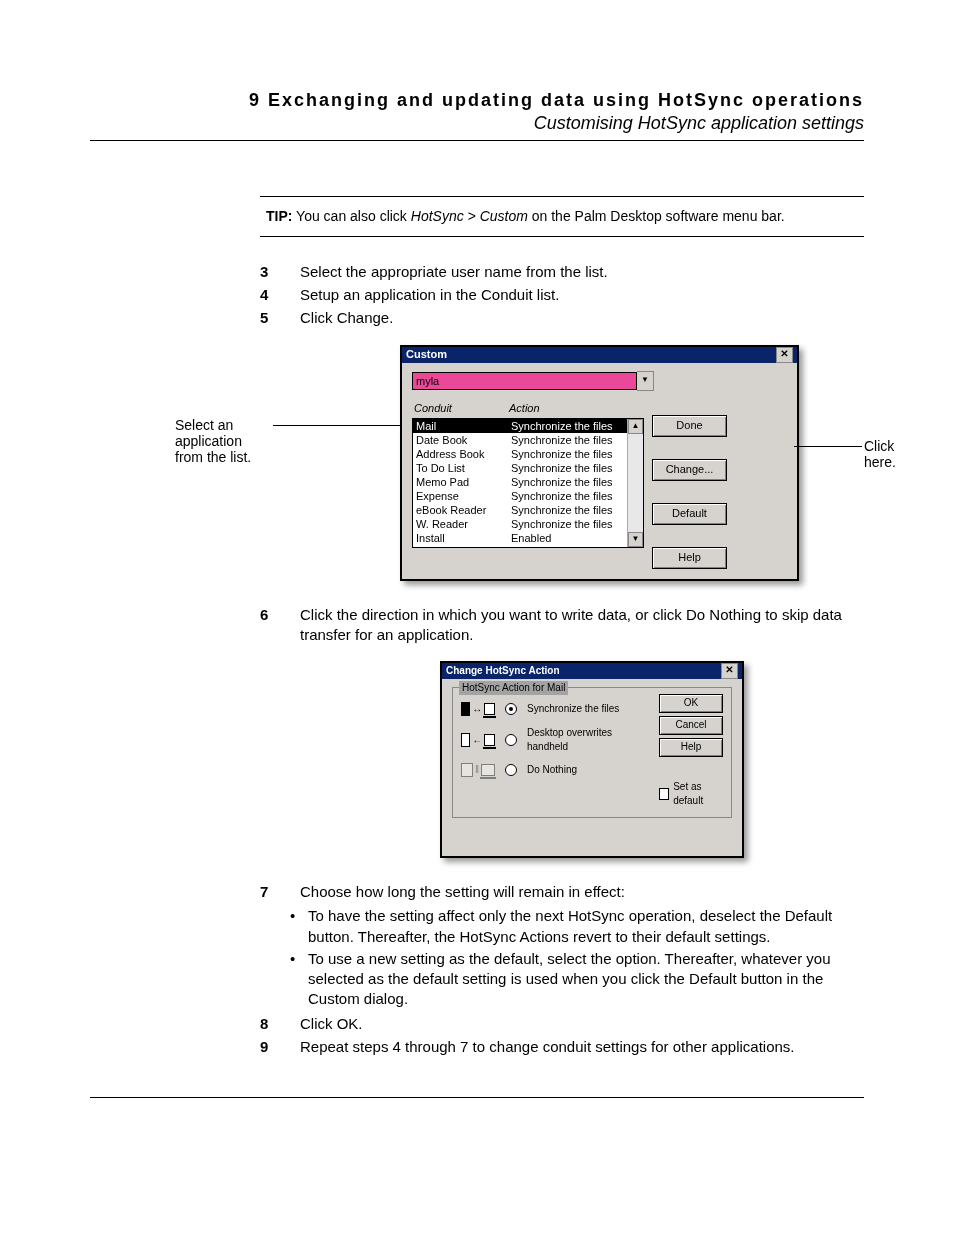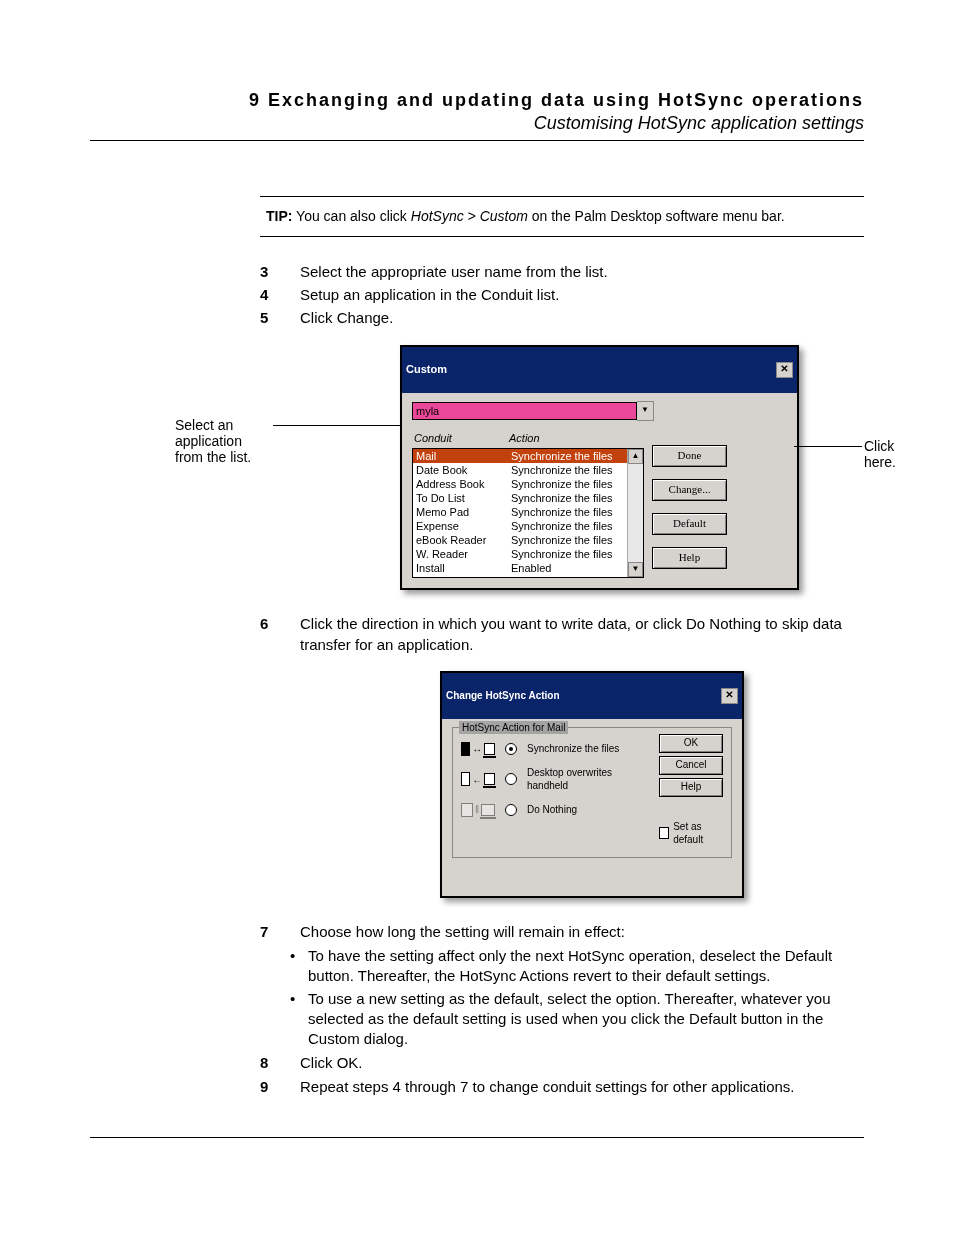--- a/index.html
+++ b/index.html
@@ -103,21 +103,21 @@
     font-size: 11px;
     box-shadow: 4px 4px 6px rgba(0,0,0,0.4);
   }
   .titlebar {
     display: flex;
     align-items: center;
     justify-content: space-between;
     background: #0a246a;
     color: #fff;
     font-weight: 700;
-    padding: 15px 4px;
+    padding: 0 4px;
   }
   .titlebar .close {
     width: 15px; height: 14px;
     background: #d6d3ce;
     color: #000;
     border: 1px solid #888;
     text-align: center;
     line-height: 12px;
     font-size: 10px;
     font-weight: 700;
@@ -175,21 +175,21 @@
   }
   .lb-row {
     display: flex;
     padding: 0 3px;
     line-height: 14px;
     white-space: nowrap;
   }
   .lb-row .c1 { width: 95px; }
   .lb-row .c2 { flex: 1; }
   .lb-row.selected {
-    background: #c2410c;
+    background: #000000;
     color: #fff;
   }
   .scrollbar {
     position: absolute;
     right: 0; top: 0; bottom: 0;
     width: 15px;
     background: #e8e8e8;
     border-left: 1px solid #aaa;
     display: flex;
     flex-direction: column;
@@ -200,24 +200,23 @@
     background: #d6d3ce;
     border: 1px solid #888;
     box-sizing: border-box;
     font-size: 8px;
     text-align: center;
     line-height: 12px;
   }
   .button-col {
     display: flex;
     flex-direction: column;
-    gap: 12px;
+    gap: 22px;
     padding-top: 14px;
     width: 75px;
-    font-family: Liberation Serif, serif;
   }
   .win-btn {
     background: #d6d3ce;
     border: 1px solid #000;
     box-shadow: inset 1px 1px 0 #fff, inset -1px -1px 0 #808080;
     font-size: 11px;
     height: 20px;
     text-align: center;
     line-height: 18px;
   }

